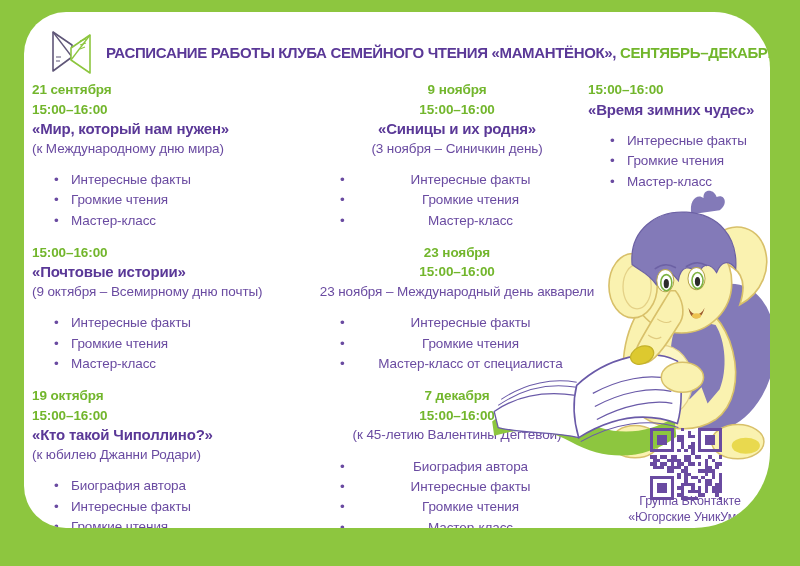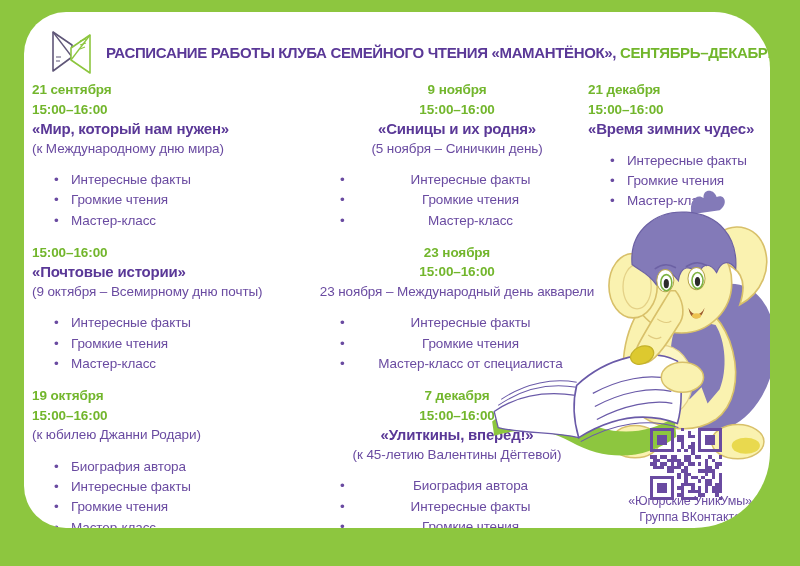--- a/index.html
+++ b/index.html
@@ -66,69 +66,68 @@
         <div class="esub">(9 октября – Всемирному дню почты)</div>
         <ul class="ebullets">
           <li>Интересные факты</li>
           <li>Громкие чтения</li>
           <li>Мастер-класс</li>
         </ul>
       </article>
       <article class="event">
         <div class="edate">19 октября</div>
         <div class="etime">15:00–16:00</div>
+        <h2 class="etitle">«Кто такой Чиполлино?»</h2>
         <div class="esub">(к юбилею Джанни Родари)</div>
         <ul class="ebullets">
           <li>Биография автора</li>
           <li>Интересные факты</li>
           <li>Громкие чтения</li>
           <li>Мастер-класс</li>
         </ul>
       </article>
     </section>
 
     <section class="col col-2">
       <article class="event">
         <div class="edate">9 ноября</div>
         <div class="etime">15:00–16:00</div>
         <h2 class="etitle">«Синицы и их родня»</h2>
-        <div class="esub">(5 ноября – Синичкин день)</div>
+        <div class="esub">(3 ноября – Синичкин день)</div>
         <ul class="ebullets">
           <li>Интересные факты</li>
           <li>Громкие чтения</li>
           <li>Мастер-класс</li>
         </ul>
       </article>
       <article class="event">
         <div class="edate">23 ноября</div>
         <div class="etime">15:00–16:00</div>
         <div class="esub">23 ноября – Международный день акварели</div>
         <ul class="ebullets">
           <li>Интересные факты</li>
           <li>Громкие чтения</li>
           <li>Мастер-класс от специалиста</li>
         </ul>
       </article>
       <article class="event">
         <div class="edate">7 декабря</div>
         <div class="etime">15:00–16:00</div>
-        <h2 class="etitle">«Улиткины, вперёд!»</h2>
         <div class="esub">(к 45-летию Валентины Дёгтевой)</div>
         <ul class="ebullets">
           <li>Биография автора</li>
           <li>Интересные факты</li>
           <li>Громкие чтения</li>
           <li>Мастер-класс</li>
         </ul>
       </article>
     </section>
 
     <section class="col col-3">
       <article class="event">
-        <div class="edate">21 декабря</div>
         <div class="etime">15:00–16:00</div>
         <h2 class="etitle">«Время зимних чудес»</h2>
         <ul class="ebullets">
           <li>Интересные факты</li>
           <li>Громкие чтения</li>
           <li>Мастер-класс</li>
         </ul>
       </article>
     </section>
 
@@ -335,18 +334,18 @@
             <rect x="10" y="20" width="1" height="1"></rect>
             <rect x="11" y="20" width="1" height="1"></rect>
             <rect x="12" y="20" width="1" height="1"></rect>
             <rect x="13" y="20" width="1" height="1"></rect>
             <rect x="20" y="20" width="1" height="1"></rect>
           </g>
       </svg>
     </div>
 
     <div class="vk">
+      <div>Группа ВКонтакте</div>
       <div>«Югорские УникУмы»</div>
-      <div>Группа ВКонтакте</div>
     </div>
 
   </div>
 </div>
 
 </body></html>

